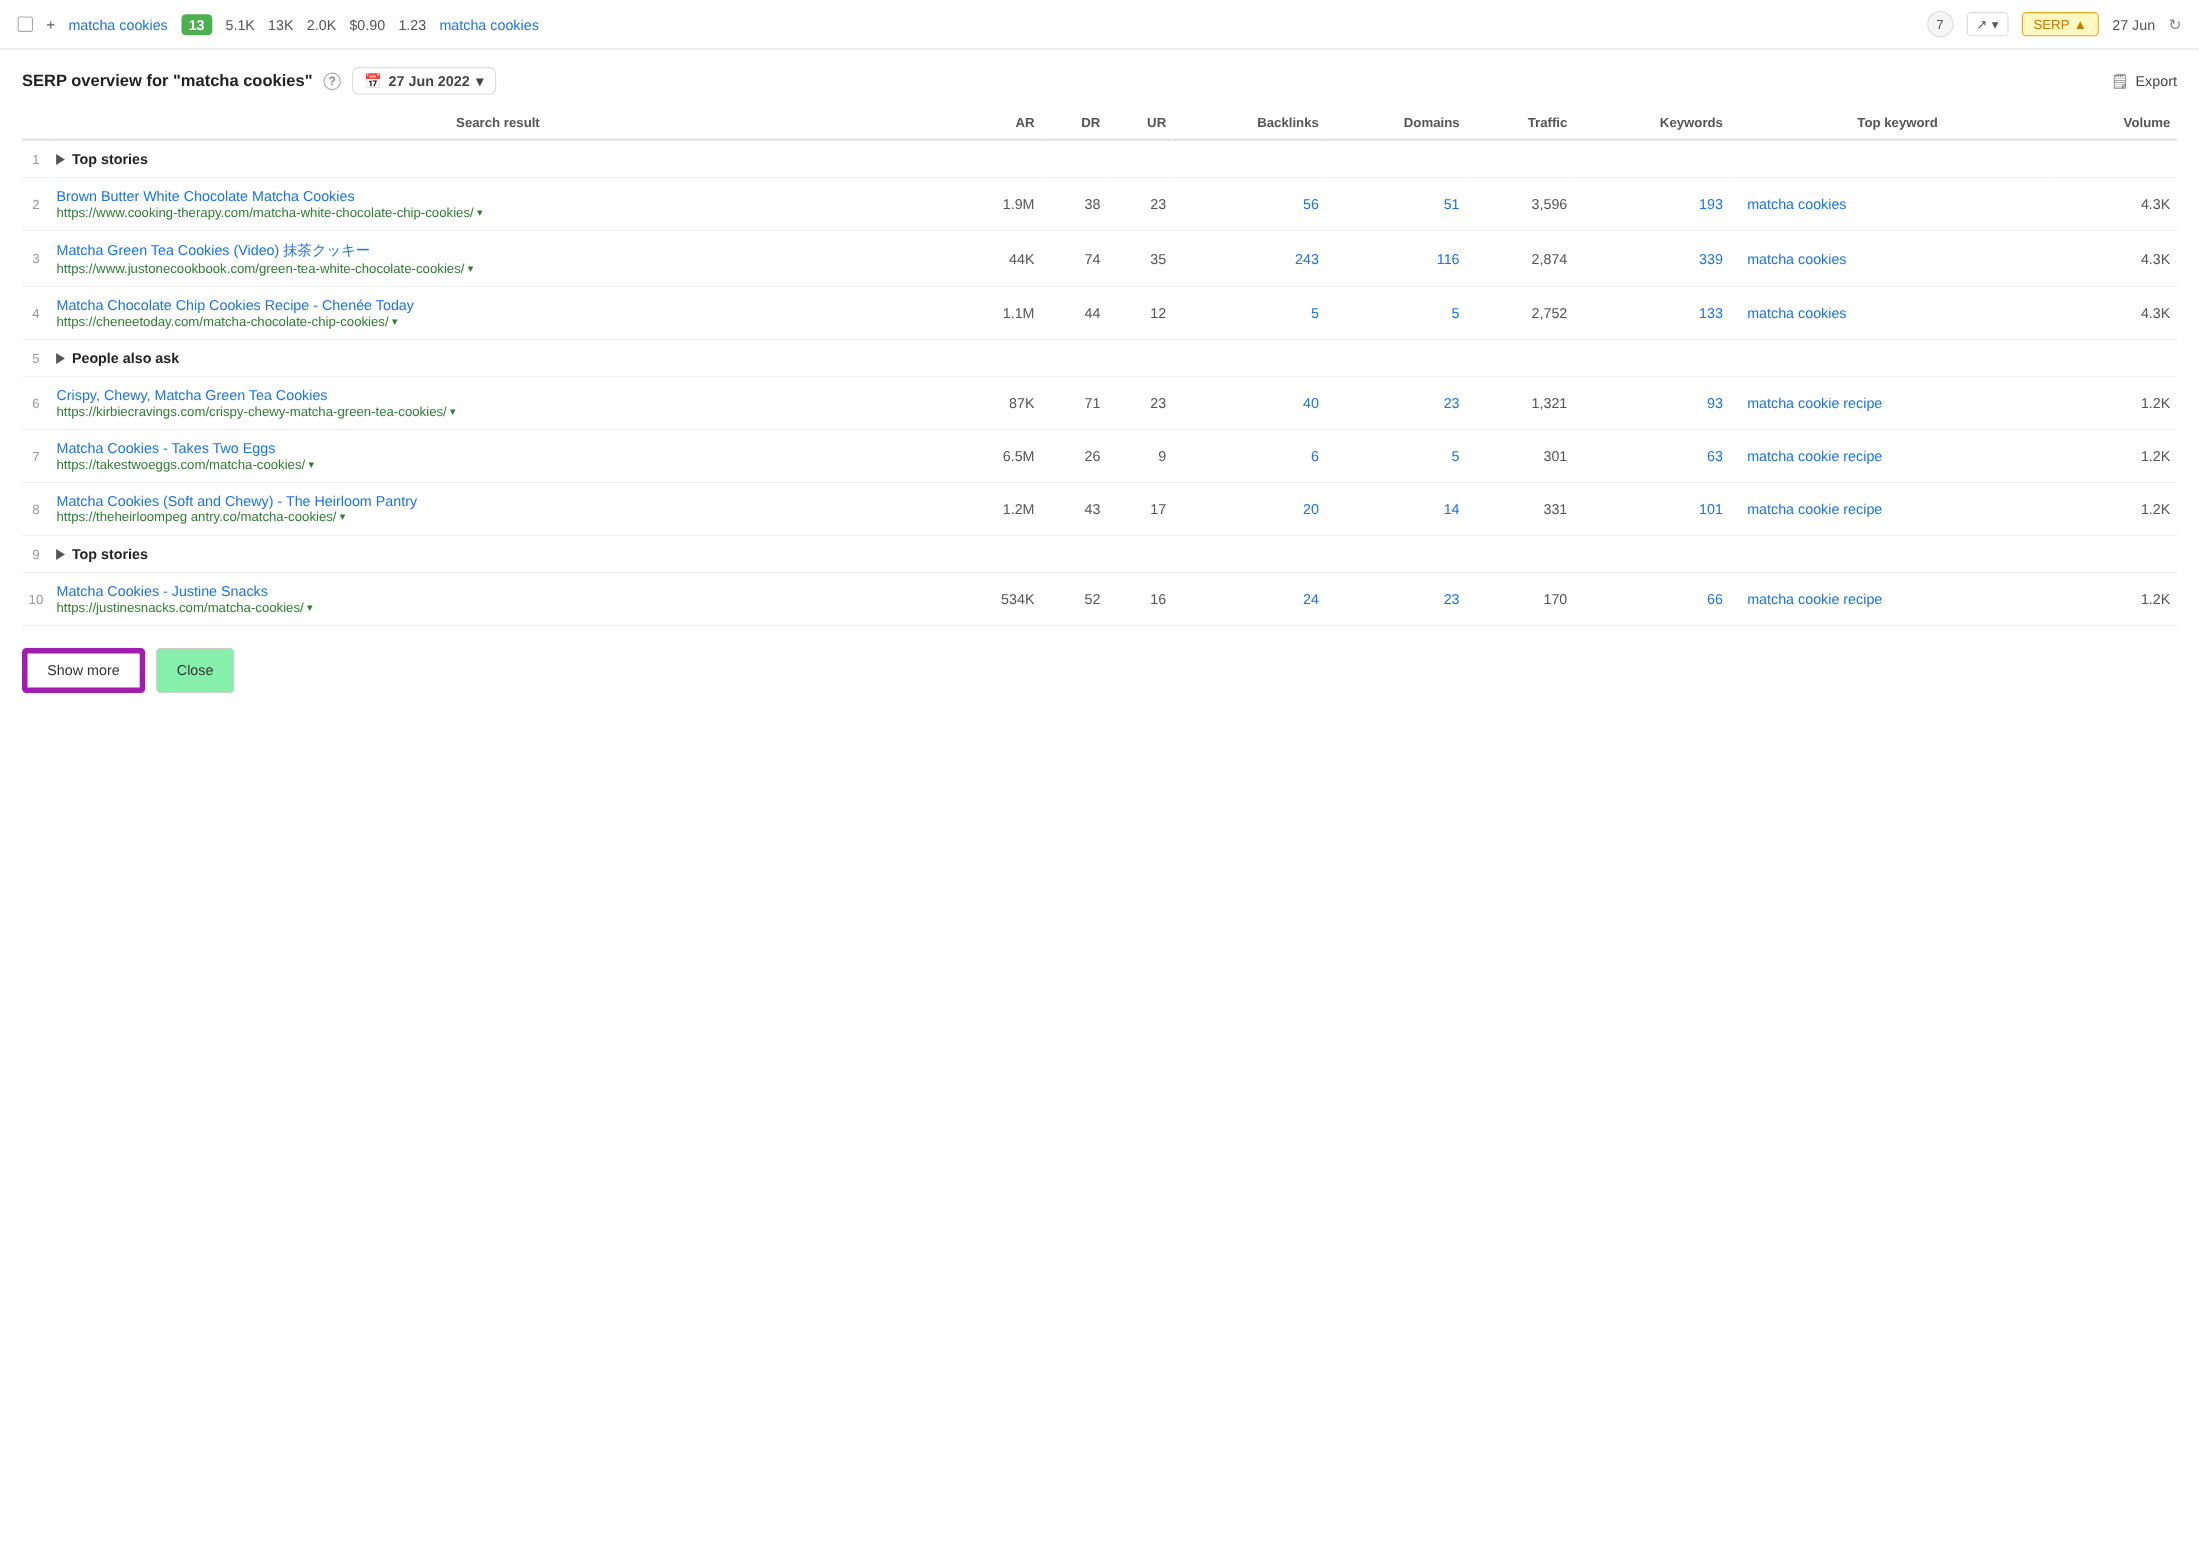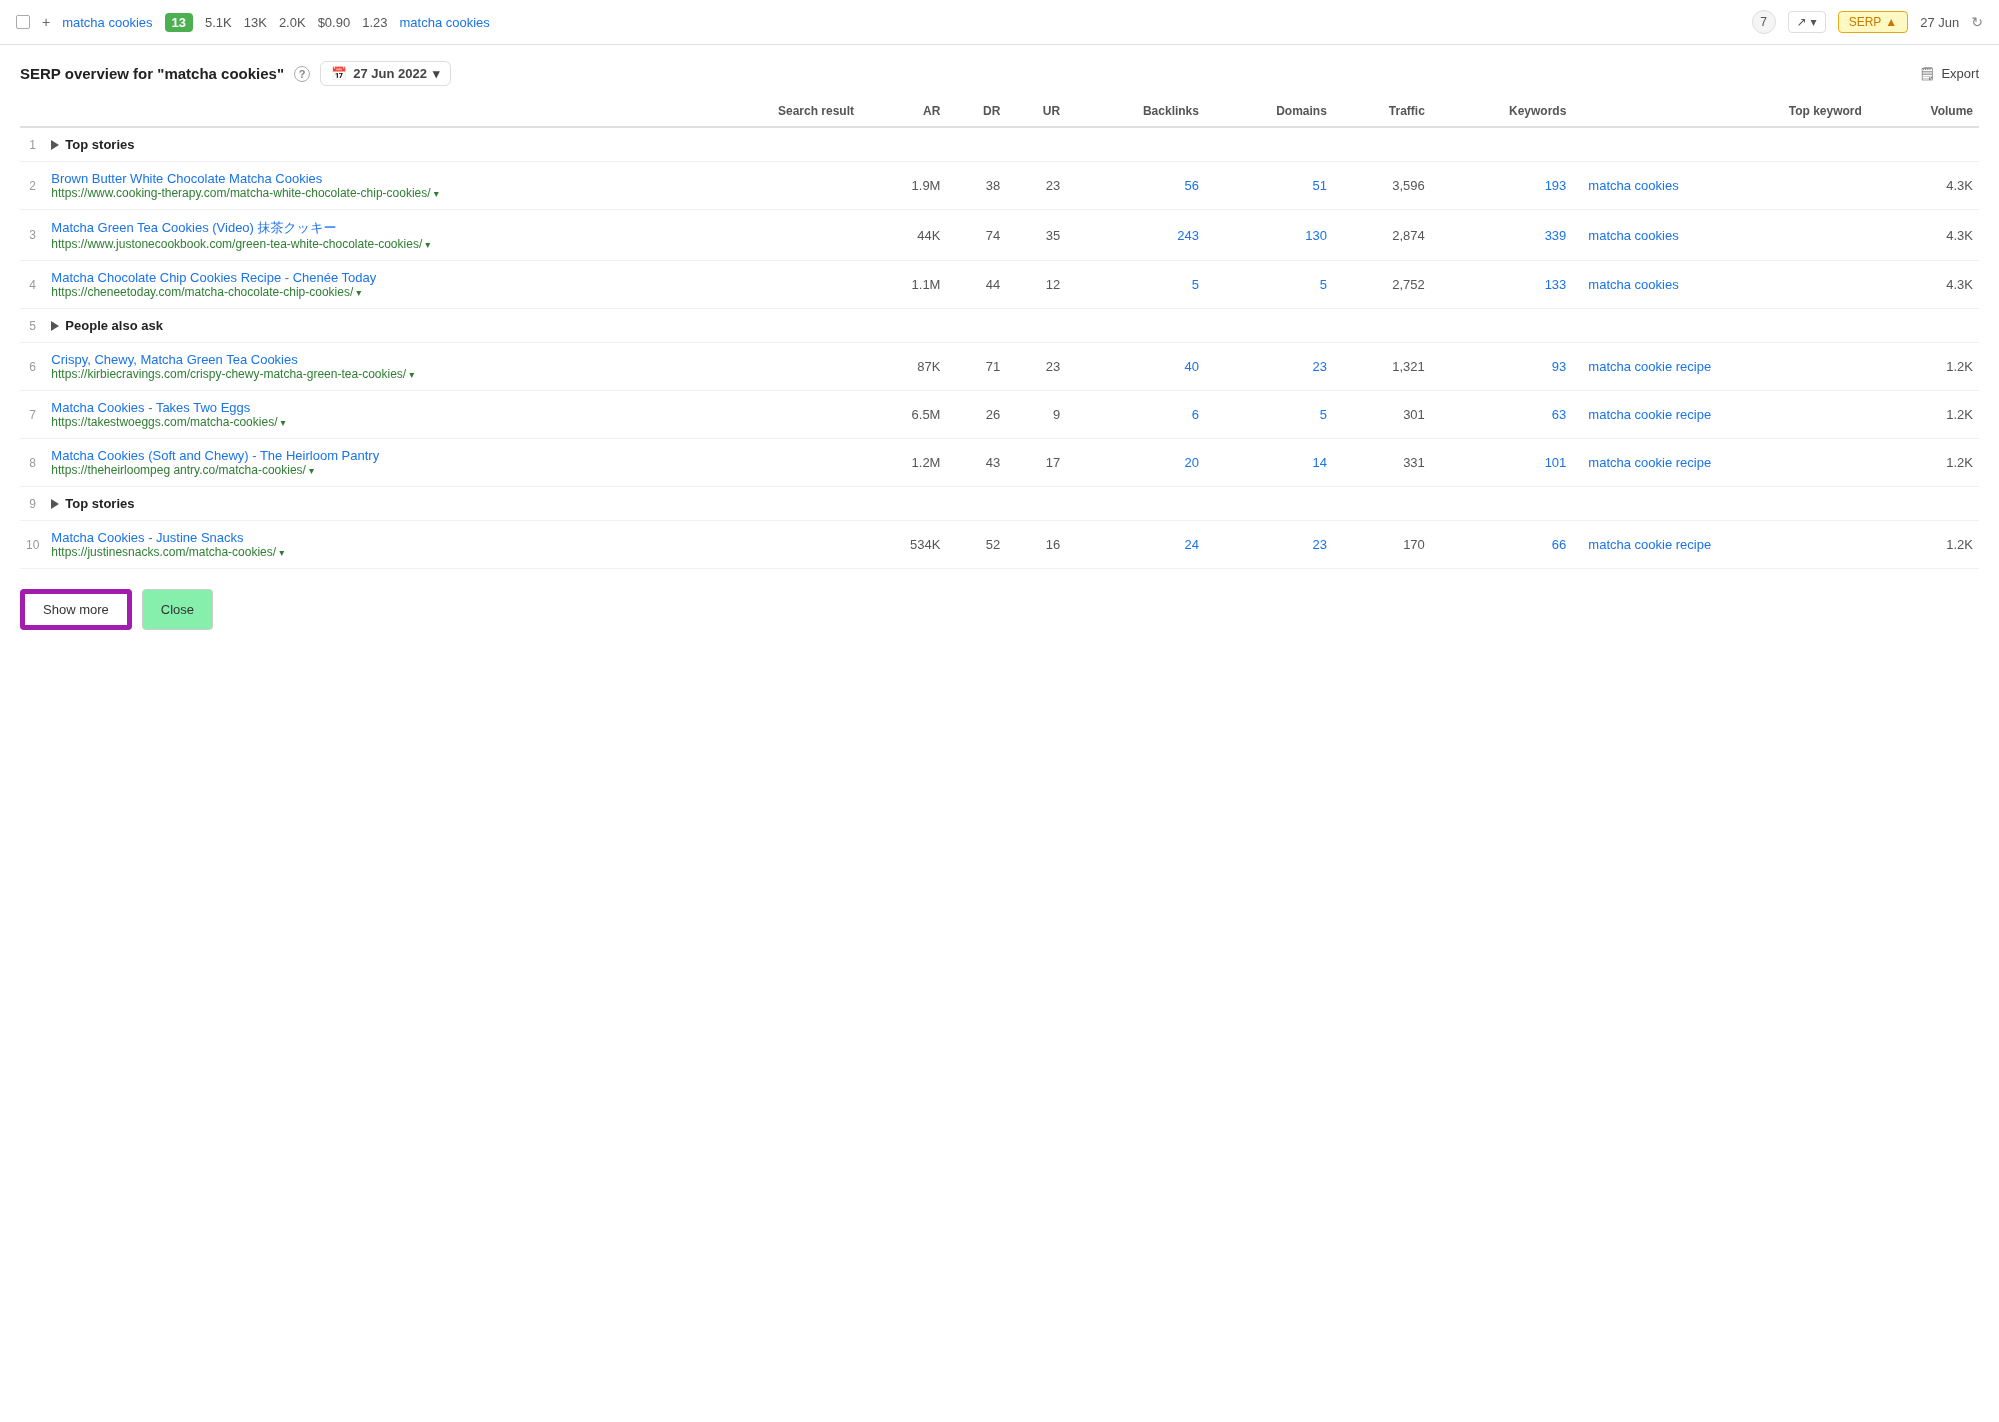--- a/index.html
+++ b/index.html
@@ -135,21 +135,21 @@
 
     .table-container {
       padding: 0 20px;
     }
     table {
       width: 100%;
       border-collapse: collapse;
       font-size: 13px;
     }
     thead th {
-      text-align: right;
+      text-align: center;
       padding: 8px 6px;
       color: #555;
       font-weight: 600;
       font-size: 12px;
       border-bottom: 2px solid #e0e0e0;
     }
     thead th.num {
       text-align: right;
     }
     tbody td {
@@ -333,21 +333,21 @@
         <td>
           <div class="result-title">Matcha Green Tea Cookies (Video) 抹茶クッキー</div>
           <div class="result-url">
             https://www.justonecookbook.com/green-tea-white-chocolate-cookies/ <span class="arrow">▾</span>
           </div>
         </td>
         <td class="num">44K</td>
         <td class="num">74</td>
         <td class="num">35</td>
         <td class="link-blue">243</td>
-        <td class="link-blue">130</td>
+        <td class="link-blue">116</td>
         <td class="num">2,874</td>
         <td class="link-blue">339</td>
         <td style="padding-left:16px">
           <span class="keyword-blue">matcha cookies</span>
         </td>
         <td class="num">4.3K</td>
       </tr>
         <tr>
         <td class="row-num">4</td>
         <td>

